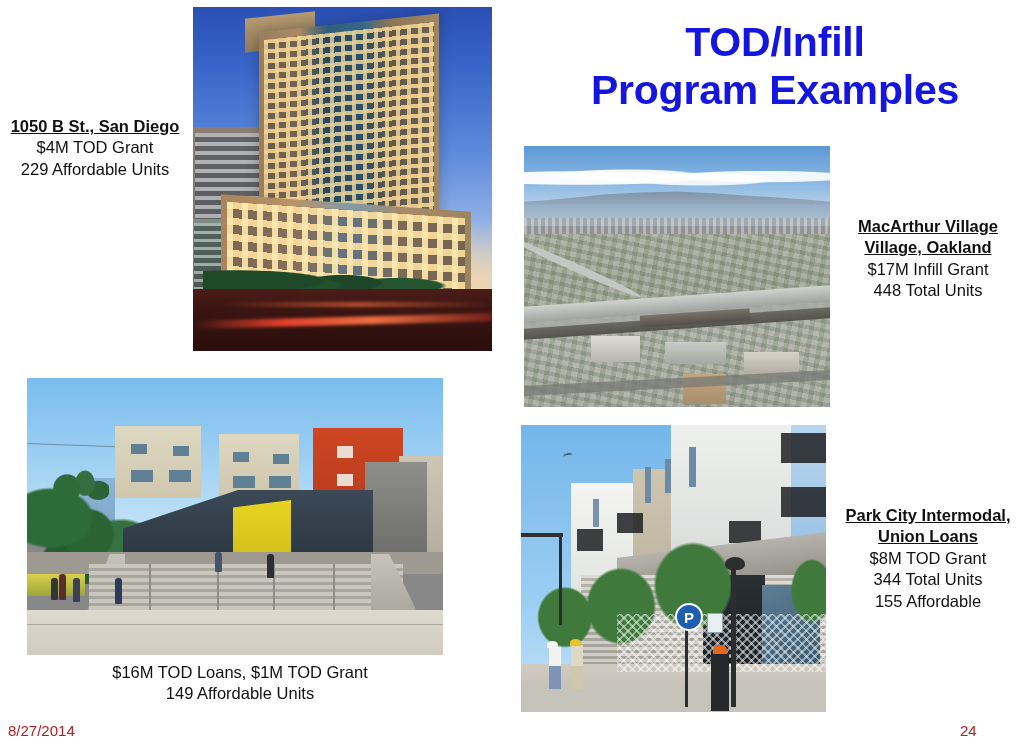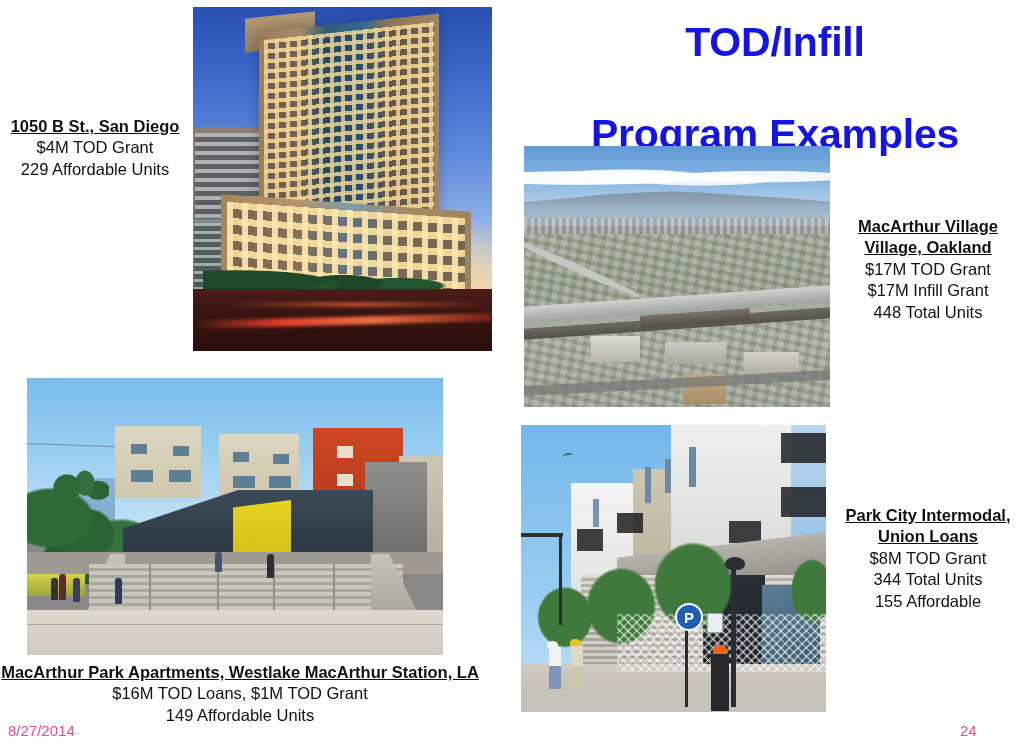--- a/index.html
+++ b/index.html
@@ -12,21 +12,21 @@
   }
   .slide{position:absolute;inset:0;padding-left:44px;}
 
   
   .title{
     position:absolute;left:540px;top:18px;width:470px;
     text-align:center;color:#1515E0;
     font-weight:bold;font-size:41px;line-height:1.18;
     letter-spacing:-0.2px;
   }
-  .title .l2{display:block;margin-top:44px;}
+  .title .l2{display:block;}
 
   
   .caption{position:absolute;color:#111;font-size:16.5px;line-height:1.30;text-align:center;}
   .caption .hd{font-weight:bold;display:block;text-decoration:underline;}
   .caption .ln{display:block;}
 
   #cap-sandiego{left:0px;top:116px;width:190px;}
   #cap-oakland{left:834px;top:216px;width:188px;}
   #cap-unioncity{left:832px;top:505px;width:192px;}
   #cap-la{left:0px;top:662px;width:480px;}
@@ -208,21 +208,21 @@
                repeating-linear-gradient(-45deg,rgba(255,255,255,.45) 0 2px,rgba(120,120,118,.0) 2px 6px);}
   .uc-pole{position:absolute;background:#2b2d2e;}
   .uc-lamp{position:absolute;width:20px;height:13px;border-radius:50% 50% 40% 40%;background:#2b2d2e;}
   .uc-psign{position:absolute;left:154px;top:178px;width:24px;height:24px;border-radius:50%;
     background:#1f5fb0;border:2px solid #fff;color:#fff;font-weight:bold;font-size:15px;
     display:flex;align-items:center;justify-content:center;line-height:1;}
   .uc-signbox{position:absolute;left:186px;top:188px;width:14px;height:18px;background:#e9eef3;border:1px solid #9aa3ab;}
   .uc-streetlight{position:absolute;left:0px;top:108px;width:42px;height:4px;background:#2e3032;}
   .uc-person{position:absolute;}
 
-  .footer{position:absolute;color:#ec4899;font-size:15px;}
+  .footer{position:absolute;color:#b91c1c;font-size:15px;}
   #footer-date{left:8px;top:722px;}
   #footer-page{left:960px;top:722px;}
 </style>
 </head>
 <body>
 
 <div class="slide">
 
   <div class="title">
     <span>TOD/Infill</span>
@@ -267,21 +267,20 @@
     <div class="oak-bldg1"></div>
     <div class="oak-bldg2"></div>
     <div class="oak-bldg3"></div>
     <div class="oak-bldg4"></div>
     <div class="oak-road"></div>
   </div>
 
   <div class="caption" id="cap-oakland">
     <span class="hd">MacArthur Village</span>
     <span class="hd">Village, Oakland</span>
-    <span class="ln">$17M TOD Grant</span>
     <span class="ln">$17M Infill Grant</span>
     <span class="ln">448 Total Units</span>
   </div>
 
   <div class="photo" id="photo-la">
     <div class="la-sky"></div>
     <div class="la-wire"></div>
     <div class="la-bldgfar"></div>
     <div class="la-palms"></div>
     <div class="la-c1"></div>
@@ -314,21 +313,20 @@
     <div class="la-plaza"></div>
     <div class="la-person" style="left:32px;top:196px;height:26px;background:#5b2b33;"></div>
     <div class="la-person" style="left:46px;top:200px;height:24px;background:#3b3f5c;"></div>
     <div class="la-person" style="left:88px;top:200px;height:26px;background:#2e3a5c;"></div>
     <div class="la-person" style="left:24px;top:200px;height:22px;background:#33343a;"></div>
     <div class="la-person" style="left:240px;top:176px;height:24px;background:#2c2e33;"></div>
     <div class="la-person" style="left:188px;top:174px;height:20px;background:#46536e;"></div>
   </div>
 
   <div class="caption" id="cap-la">
-    <span class="hd">MacArthur Park Apartments, Westlake MacArthur Station, LA</span>
     <span class="ln">$16M TOD Loans, $1M TOD Grant</span>
     <span class="ln">149 Affordable Units</span>
   </div>
 
   <div class="photo" id="photo-uc">
     <div class="uc-sky"></div>
     <div class="uc-bird"></div>
     <div class="uc-b-white"></div>
     <div class="uc-b-tan"></div>
     <div class="uc-b-main">

